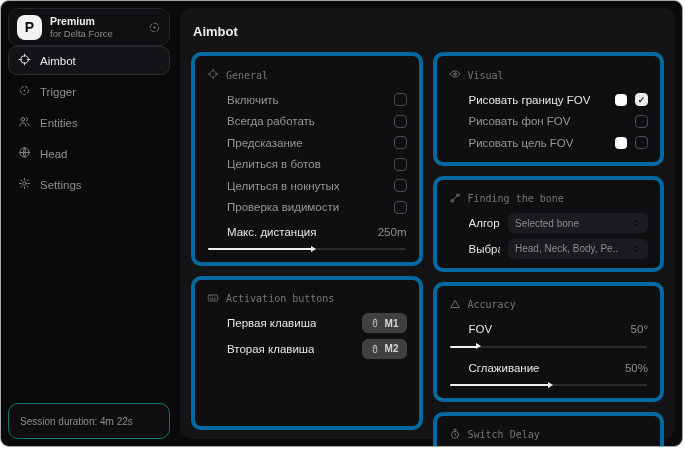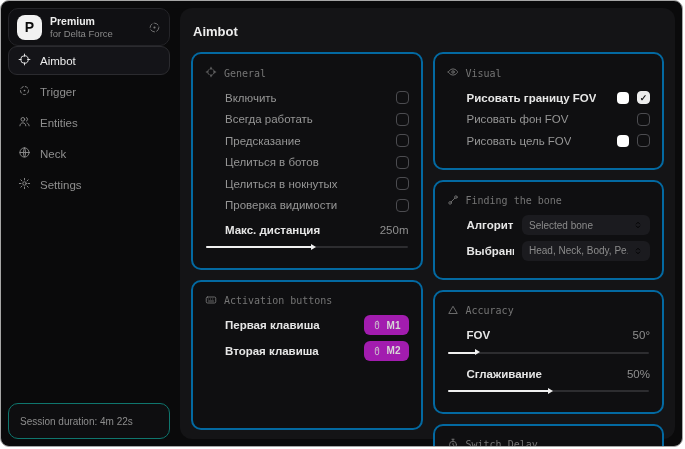--- a/index.html
+++ b/index.html
@@ -27,48 +27,48 @@
   .nav-item .ic{color:inherit;}
   .session-box{margin-top:auto;height:36px;box-sizing:border-box;display:flex;align-items:center;
     padding:0 11px;background:#0e0e10;border:1px solid #0f766e;border-radius:10px;
     font-size:10px;color:#8d8d8d;}
   
   .main{flex:1;margin:7px 7px 7px 3px;background:#141416;border-radius:12px;
     padding:9px 11px;display:flex;flex-direction:column;box-sizing:border-box;min-width:0;}
   .main-title{font-size:13px;font-weight:700;color:#ededed;margin:7px 2px 13px;}
   .columns{display:flex;gap:10px;flex:1;min-height:0;}
   .col{flex:1;display:flex;flex-direction:column;gap:10px;min-width:0;}
-  .card{background:#0f0f11;border:2px solid #0369a1;border-radius:10px;padding:8px 12px 16px;}
+  .card{background:#0f0f11;border:4px solid #0369a1;border-radius:10px;padding:8px 12px 8px;}
   .card.grow{flex:1;}
   .card-header{display:flex;align-items:center;gap:7px;margin:4px 0 7px;
     font-family:"DejaVu Sans Mono",monospace;font-size:10px;color:#757575;}
   .row{display:flex;align-items:center;justify-content:space-between;gap:8px;min-height:21.5px;}
   .lbl{font-size:11.5px;color:#969696;white-space:nowrap;overflow:hidden;margin-left:20px;}
-  .lbl.on{color:#e6e6e6;font-weight:700;}
+  .lbl.on{color:#e6e6e6;font-weight:400;}
   .value{font-size:11.5px;color:#8f8f8f;flex:none;}
   
   .checkbox{width:13px;height:13px;box-sizing:border-box;border:1.5px solid #4c4c50;border-radius:4px;
     flex:none;cursor:pointer;display:flex;align-items:center;justify-content:center;}
   .checkbox.checked{background:#ededed;border-color:#ededed;color:#151515;font-size:9px;font-weight:700;}
   .checkbox.checked::after{content:"\2713";}
   .swatch{width:12px;height:12px;border-radius:4px;flex:none;cursor:pointer;}
   .right-controls{display:flex;align-items:center;gap:8px;flex:none;}
   
   .slider{position:relative;height:9px;margin-top:2px;cursor:pointer;}
   .slider .track{position:absolute;left:1px;right:1px;top:3.5px;height:2px;background:#2d2d30;border-radius:2px;}
   .slider .fill{position:absolute;left:1px;top:3.5px;height:2px;background:#f0f0f0;border-radius:2px;}
   .slider .fill::after{content:"";position:absolute;right:-4px;top:-2.5px;
     border-left:5px solid #f0f0f0;border-top:3.5px solid transparent;border-bottom:3.5px solid transparent;}
   
-  .dropdown{display:flex;align-items:center;justify-content:space-between;gap:5px;width:128px;height:20px;
+  .dropdown{display:flex;align-items:center;justify-content:space-between;gap:5px;width:140px;height:20px;
     box-sizing:border-box;padding:0 7px;background:#1b1b1f;border-radius:6px;flex:none;cursor:pointer;}
   .dd-val{font-size:10px;color:#8b8b8b;white-space:nowrap;overflow:hidden;}
   
   .key-badge{display:flex;align-items:center;gap:5px;height:20px;padding:0 8px;box-sizing:border-box;
-    background:#a21caf;border-radius:6px;flex:none;cursor:pointer;color:#cfcfcf;}
+    background:#404040;border-radius:6px;flex:none;cursor:pointer;color:#cfcfcf;}
   .key-label{font-size:10px;font-weight:600;color:#d6d6d6;}
   
   .ic{width:13px;height:13px;flex:none;}
   .ic-s{width:12px;height:12px;flex:none;}
   .ic-xs{width:10px;height:10px;flex:none;}
   .mb4{margin-bottom:4px;}
 </style>
 </head>
 <body>
 
@@ -122,21 +122,21 @@
       <span>Entities</span>
     </div>
 
     <div class="nav-item">
       <span>
         <svg class="ic" viewBox="0 0 24 24" fill="none" stroke="currentColor" stroke-width="1.7" stroke-linecap="round">
           <circle cx="12" cy="12" r="8.5"></circle>
           <path d="M3.5 12h17M12 3.5c2.6 2.4 2.6 14.6 0 17-2.6-2.4-2.6-14.6 0-17z"></path>
         </svg>
       </span>
-      <span>Neck</span>
+      <span>Head</span>
     </div>
 
     <div class="nav-item">
       <span>
         <svg class="ic" viewBox="0 0 24 24" fill="none" stroke="currentColor" stroke-width="1.7" stroke-linecap="round">
           <circle cx="12" cy="12" r="3.2"></circle>
           <path d="M12 2.5v3M12 18.5v3M2.5 12h3M18.5 12h3M5.2 5.2l2.1 2.1M16.7 16.7l2.1 2.1M18.8 5.2l-2.1 2.1M7.3 16.7l-2.1 2.1"></path>
         </svg>
       </span>
       <span>Settings</span>

